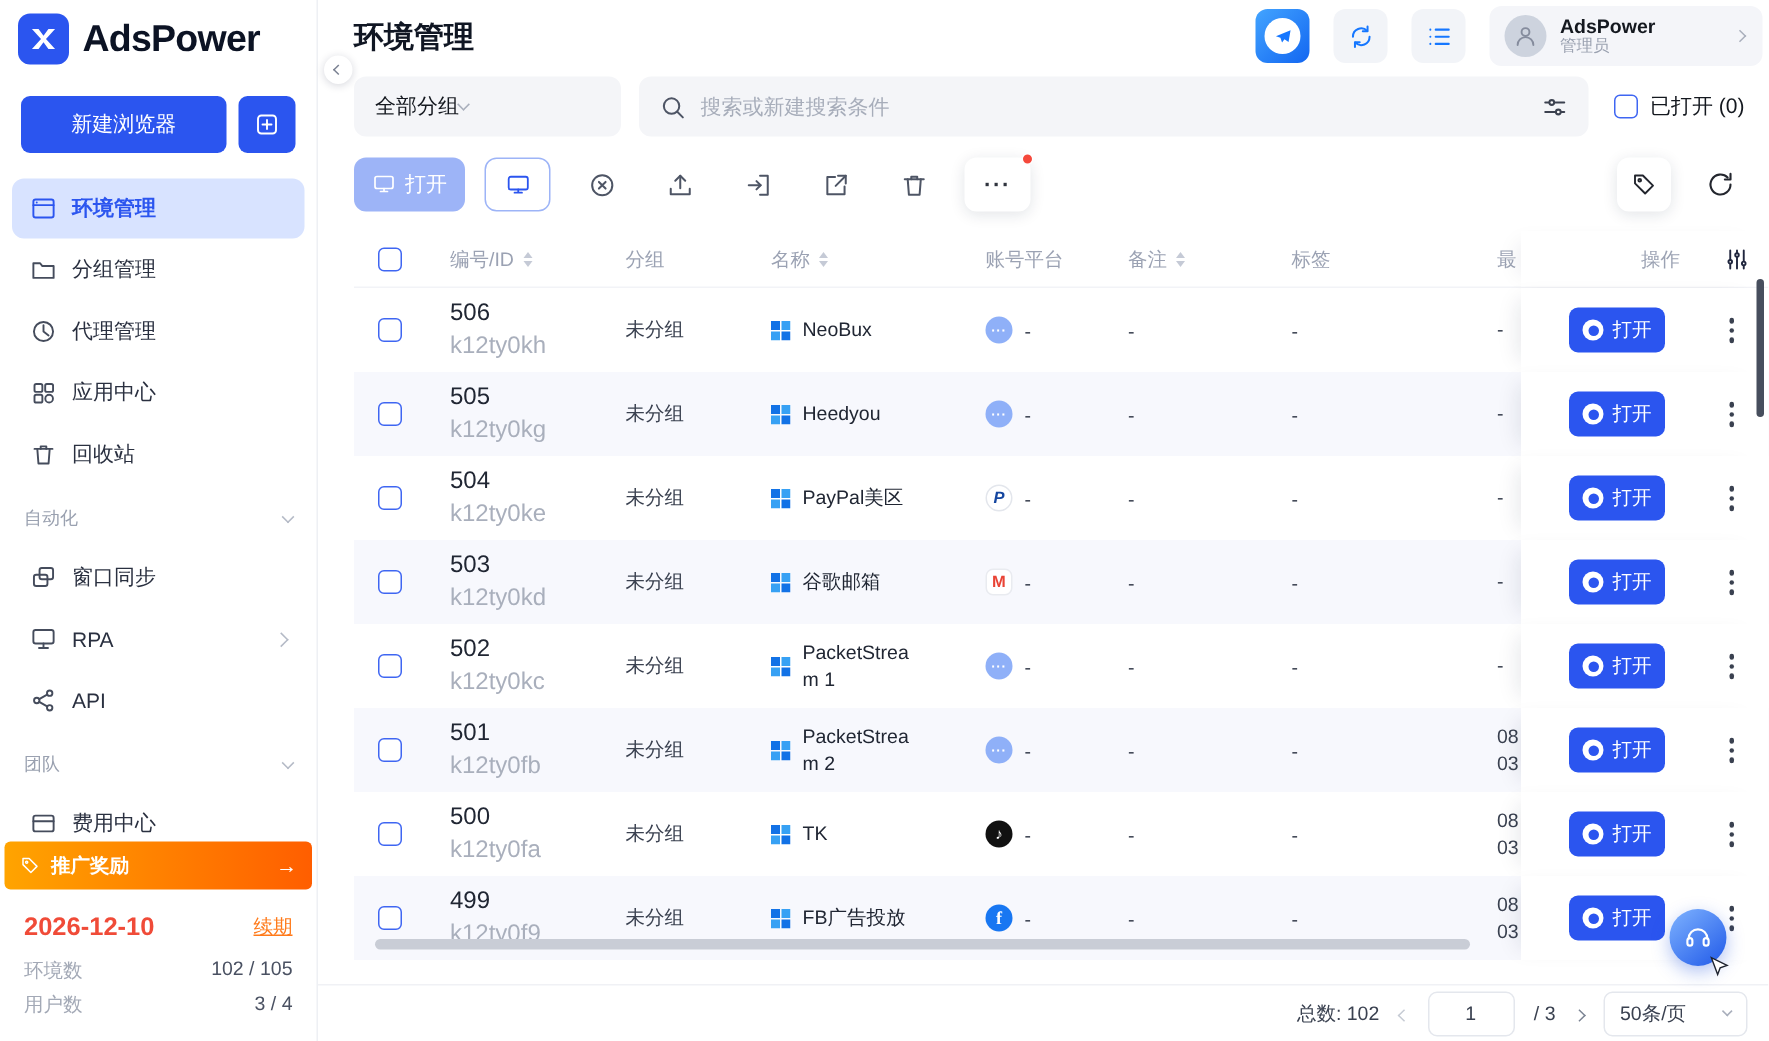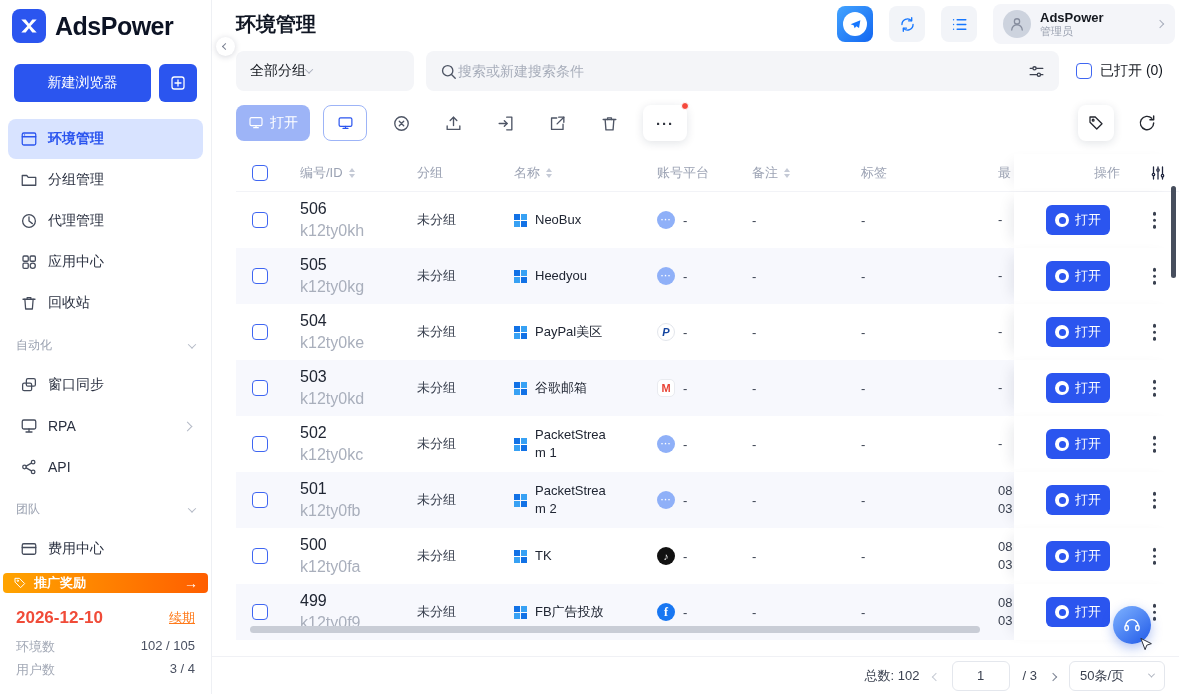--- a/index.html
+++ b/index.html
@@ -22,21 +22,21 @@
 .btn-new{flex:1;height:38px;background:#2B55EF;color:#fff;border:none;border-radius:6px;font-size:14px;display:flex;align-items:center;justify-content:center;cursor:pointer;font-family:Liberation Sans, sans-serif}
 .btn-new-sq{width:38px;height:38px;background:#2B55EF;border:none;border-radius:6px;display:flex;align-items:center;justify-content:center;color:#fff;cursor:pointer}
 .menu{padding:6px 8px 0}
 .mi{height:40px;margin:1px 0;display:flex;align-items:center;gap:10px;padding:0 12px;border-radius:8px;font-size:14px;color:#2A3040;cursor:pointer}
 .mi .ic{width:18px;height:18px;color:#454C5C;flex:none}
 .mi.active{background:#D8E3FF;color:#2B55EF;font-weight:700}
 .mi.active .ic{color:#2B55EF}
 .mi .mi-chev{margin-left:auto;color:#B4BAC6}
 .sec{display:flex;align-items:center;justify-content:space-between;padding:13px 16px 4px;font-size:12px;color:#9AA1B0}
 .sec .chev{width:6px;height:6px;color:#B4BAC6}
-.promo{position:absolute;left:3px;right:3px;bottom:101px;height:20px;border-radius:4px;background:linear-gradient(90deg,#FFA400,#FF5E00);display:flex;align-items:center;gap:7px;padding:0 10px;color:#fff;font-size:13px;font-weight:700;z-index:5;cursor:pointer}
+.promo{position:absolute;left:3px;right:3px;bottom:101px;height:32px;border-radius:4px;background:linear-gradient(90deg,#FFA400,#FF5E00);display:flex;align-items:center;gap:7px;padding:0 10px;color:#fff;font-size:13px;font-weight:700;z-index:5;cursor:pointer}
 .promo .ic{width:14px;height:14px}
 .promo-arrow{margin-left:auto;font-size:14px;font-weight:400}
 .expiry{position:absolute;left:16px;right:16px;bottom:66px;display:flex;align-items:center;justify-content:space-between}
 .expiry-date{font-size:17px;font-weight:700;color:#F04B38}
 .renew{font-size:13px;color:#FF7A1A;text-decoration:underline;cursor:pointer}
 .stats{position:absolute;left:16px;right:16px;bottom:10px}
 .stat{display:flex;justify-content:space-between;font-size:13px;color:#A3A9B6;height:23px;align-items:flex-start}
 .stat .v{color:#4A5162}
 .collapse-btn{position:absolute;left:216px;top:37px;width:19px;height:19px;border-radius:50%;background:#fff;box-shadow:0 1px 6px rgba(20,30,60,.18);display:flex;align-items:center;justify-content:center;color:#7A8192;z-index:30;cursor:pointer}
 .collapse-btn .chev{width:5px;height:5px}
@@ -57,21 +57,21 @@
 .avatar .ic{width:18px;height:18px}
 .uinfo{display:flex;flex-direction:column;gap:2px}
 .uname{font-size:13px;font-weight:700;color:#14181F;line-height:1}
 .urole{font-size:11px;color:#9AA1B0;line-height:1}
 .user-chip .chev{margin-left:auto;color:#A9AFBC;width:6px;height:6px}
 
 
 .filter-row{position:absolute;top:51px;left:24px;right:16px;height:40px;display:flex;align-items:center;gap:12px}
 .group-dd{width:178px;height:40px;background:#F4F5F8;border-radius:8px;display:flex;align-items:center;padding:0 14px;font-size:14px;color:#14181F;cursor:pointer;flex:none}
 .group-dd .chev{color:#A9AFBC;width:6px;height:6px}
-.search-box{flex:1;height:40px;background:#F4F5F8;border-radius:8px;display:flex;align-items:center;padding:0 13px}
+.search-box{flex:1;height:40px;background:#F4F5F8;border-radius:8px;display:flex;align-items:center;gap:9px;padding:0 13px}
 .search-box .ic{width:19px;height:19px;color:#4E5565;flex:none}
 .search-box input{flex:1;border:none;background:transparent;outline:none;font-size:14px;color:#14181F;font-family:inherit}
 .search-box input::placeholder{color:#A7ADBA}
 .opened{display:flex;align-items:center;gap:8px;font-size:14px;color:#14181F;margin-left:5px;white-space:nowrap;cursor:pointer}
 .cb{display:inline-block;width:16px;height:16px;border:1.5px solid #3F66F2;border-radius:4px;background:#fff;flex:none;cursor:pointer}
 
 
 .toolbar{position:absolute;top:103px;left:24px;right:14px;height:40px;display:flex;align-items:center}
 .btn-open-main{width:74px;height:36px;border-radius:8px;background:#9DB4F7;color:#fff;border:none;display:flex;align-items:center;justify-content:center;gap:6px;font-size:14px;cursor:pointer;font-family:inherit}
 .btn-open-main .ic{width:16px;height:16px}

